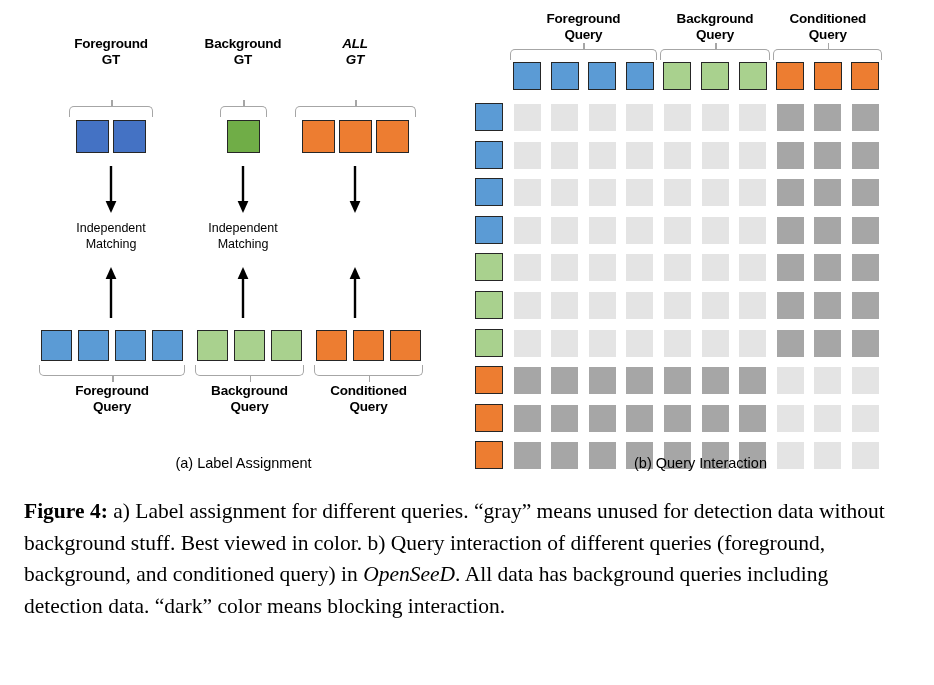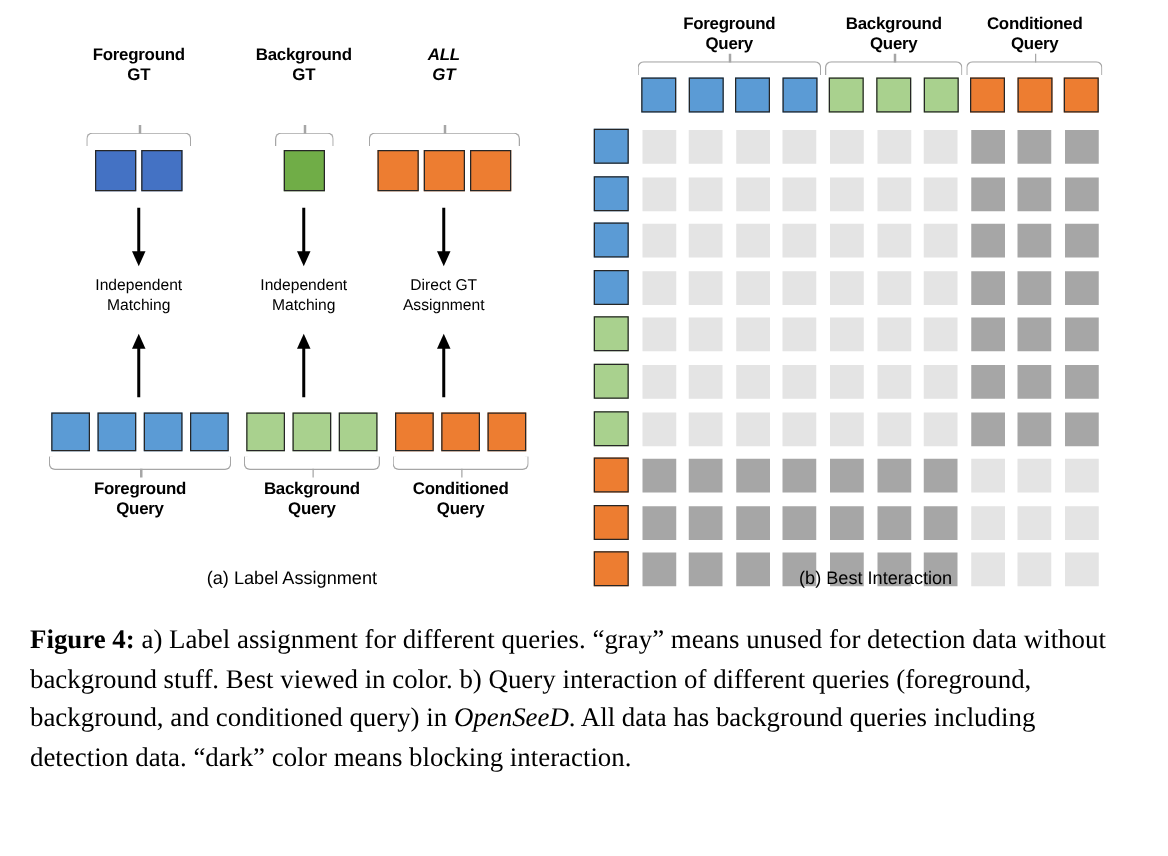--- a/index.html
+++ b/index.html
@@ -163,22 +163,20 @@
       <div class="brace-top" style="left: 294.5px; top: 106px; width: 121px;">
         <div class="nib"></div>
       </div>
       <div class="sq" style="left: 301.5px; top: 120px; width: 33px; height: 33px; background: rgb(237, 125, 49);"></div>
       <div class="sq" style="left: 338.5px; top: 120px; width: 33px; height: 33px; background: rgb(237, 125, 49);"></div>
       <div class="sq" style="left: 375.5px; top: 120px; width: 33px; height: 33px; background: rgb(237, 125, 49);"></div>
       <div class="arrow" style="left: 347px; top: 166px; width: 16px; height: 48px;"><svg width="16" height="48" viewBox="0 0 16 48">
           <line x1="8" y1="0" x2="8" y2="38" stroke="#000" stroke-width="2.4"></line>
           <polygon points="8,47 2.6,35 13.4,35" fill="#000"></polygon>
         </svg></div>
-      <div class="mid-text" style="left: 275px; top: 220px; width: 160px;">Direct GT
-Assignment</div>
       <div class="arrow" style="left: 347px; top: 266px; width: 16px; height: 52px;"><svg width="16" height="52" viewBox="0 0 16 52">
           <line x1="8" y1="52" x2="8" y2="10" stroke="#000" stroke-width="2.4"></line>
           <polygon points="8,1 2.6,13 13.4,13" fill="#000"></polygon>
         </svg></div>
       <div class="sq" style="left: 41px; top: 330px; width: 31px; height: 31px; background: rgb(91, 155, 213);"></div>
       <div class="sq" style="left: 78px; top: 330px; width: 31px; height: 31px; background: rgb(91, 155, 213);"></div>
       <div class="sq" style="left: 115px; top: 330px; width: 31px; height: 31px; background: rgb(91, 155, 213);"></div>
       <div class="sq" style="left: 152px; top: 330px; width: 31px; height: 31px; background: rgb(91, 155, 213);"></div>
       <div class="sq" style="left: 197px; top: 330px; width: 31px; height: 31px; background: rgb(169, 209, 142);"></div>
       <div class="sq" style="left: 234px; top: 330px; width: 31px; height: 31px; background: rgb(169, 209, 142);"></div>
@@ -194,21 +192,21 @@
       <div class="brace-bot" style="left: 195px; top: 365px; width: 109px;">
         <div class="nib"></div>
       </div>
       <div class="grp-title" style="left: 169.5px; top: 383px; width: 160px;">Background
 Query</div>
       <div class="brace-bot" style="left: 314px; top: 365px; width: 109px;">
         <div class="nib"></div>
       </div>
       <div class="grp-title" style="left: 288.5px; top: 383px; width: 160px;">Conditioned
 Query</div>
-      <div class="subcap" style="left: 0px; top: 455px; width: 467px;">(a) Label Assignment</div>
+      <div class="subcap" style="left: 0px; top: 455px; width: 467px; padding-left: 10px;">(a) Label Assignment</div>
     </div>
 
   <div id="panel-b">
       <div class="brace-top" style="left: 43px; top: 49px; width: 146.8px;">
         <div class="nib"></div>
       </div>
       <div class="grp-title" style="left: 36.4px; top: 11px; width: 160px;">Foreground
 Query</div>
       <div class="sq" style="left: 46px; top: 62px; width: 28px; height: 28px; background: rgb(91, 155, 213);"></div>
       <div class="sq" style="left: 83.6px; top: 62px; width: 28px; height: 28px; background: rgb(91, 155, 213);"></div>
@@ -333,20 +331,20 @@
       <div class="cell" style="left: 46.5px; top: 442.4px; width: 27px; height: 27px; background: rgb(166, 166, 166);"></div>
       <div class="cell" style="left: 84.1px; top: 442.4px; width: 27px; height: 27px; background: rgb(166, 166, 166);"></div>
       <div class="cell" style="left: 121.7px; top: 442.4px; width: 27px; height: 27px; background: rgb(166, 166, 166);"></div>
       <div class="cell" style="left: 159.3px; top: 442.4px; width: 27px; height: 27px; background: rgb(166, 166, 166);"></div>
       <div class="cell" style="left: 196.9px; top: 442.4px; width: 27px; height: 27px; background: rgb(166, 166, 166);"></div>
       <div class="cell" style="left: 234.5px; top: 442.4px; width: 27px; height: 27px; background: rgb(166, 166, 166);"></div>
       <div class="cell" style="left: 272.1px; top: 442.4px; width: 27px; height: 27px; background: rgb(166, 166, 166);"></div>
       <div class="cell" style="left: 309.7px; top: 442.4px; width: 27px; height: 27px; background: rgb(228, 228, 228);"></div>
       <div class="cell" style="left: 347.3px; top: 442.4px; width: 27px; height: 27px; background: rgb(228, 228, 228);"></div>
       <div class="cell" style="left: 384.9px; top: 442.4px; width: 27px; height: 27px; background: rgb(228, 228, 228);"></div>
-      <div class="subcap" style="left: 0px; top: 455px; width: 467px;">(b) Best Interaction</div>
+      <div class="subcap" style="left: 0px; top: 455px; width: 467px;">(b) Query Interaction</div>
     </div>
 
 </div>
 
 <div id="caption">
   <span class="figlabel">Figure 4:</span><span> a) Label assignment for different queries. “gray” means unused for detection data without background stuff. Best viewed in color. b) Query interaction of different queries (foreground, background, and conditioned query) in </span><span class="ital">OpenSeeD</span><span>. All data has background queries including detection data. “dark” color means blocking interaction.</span>
 </div>
 
 </body></html>

